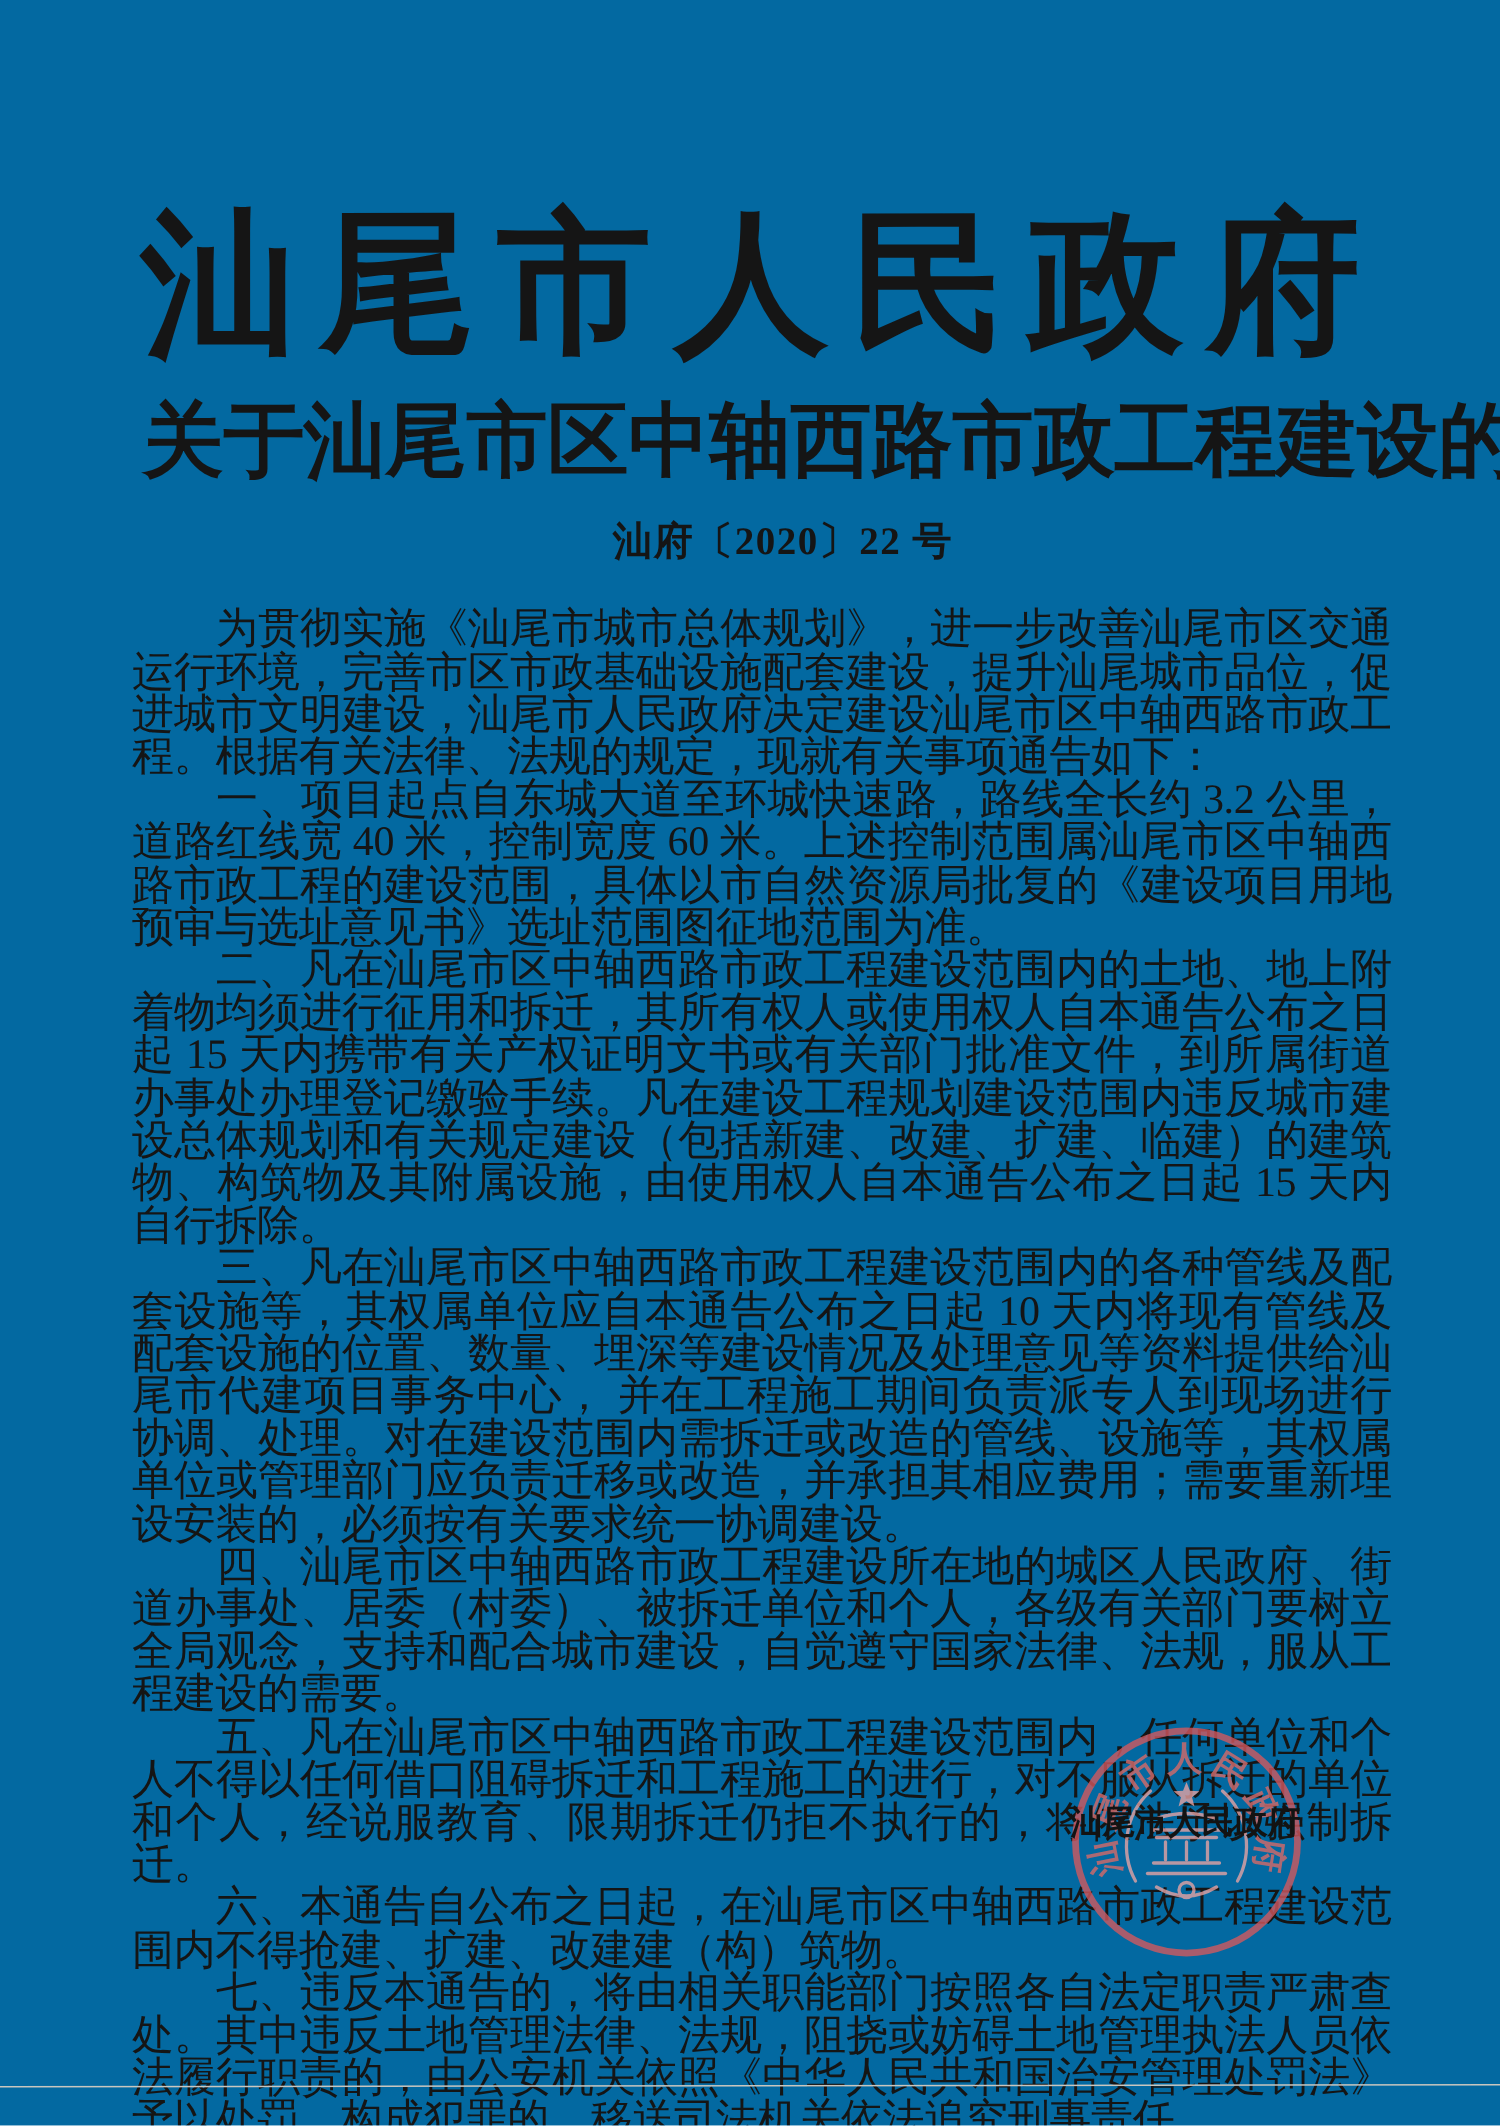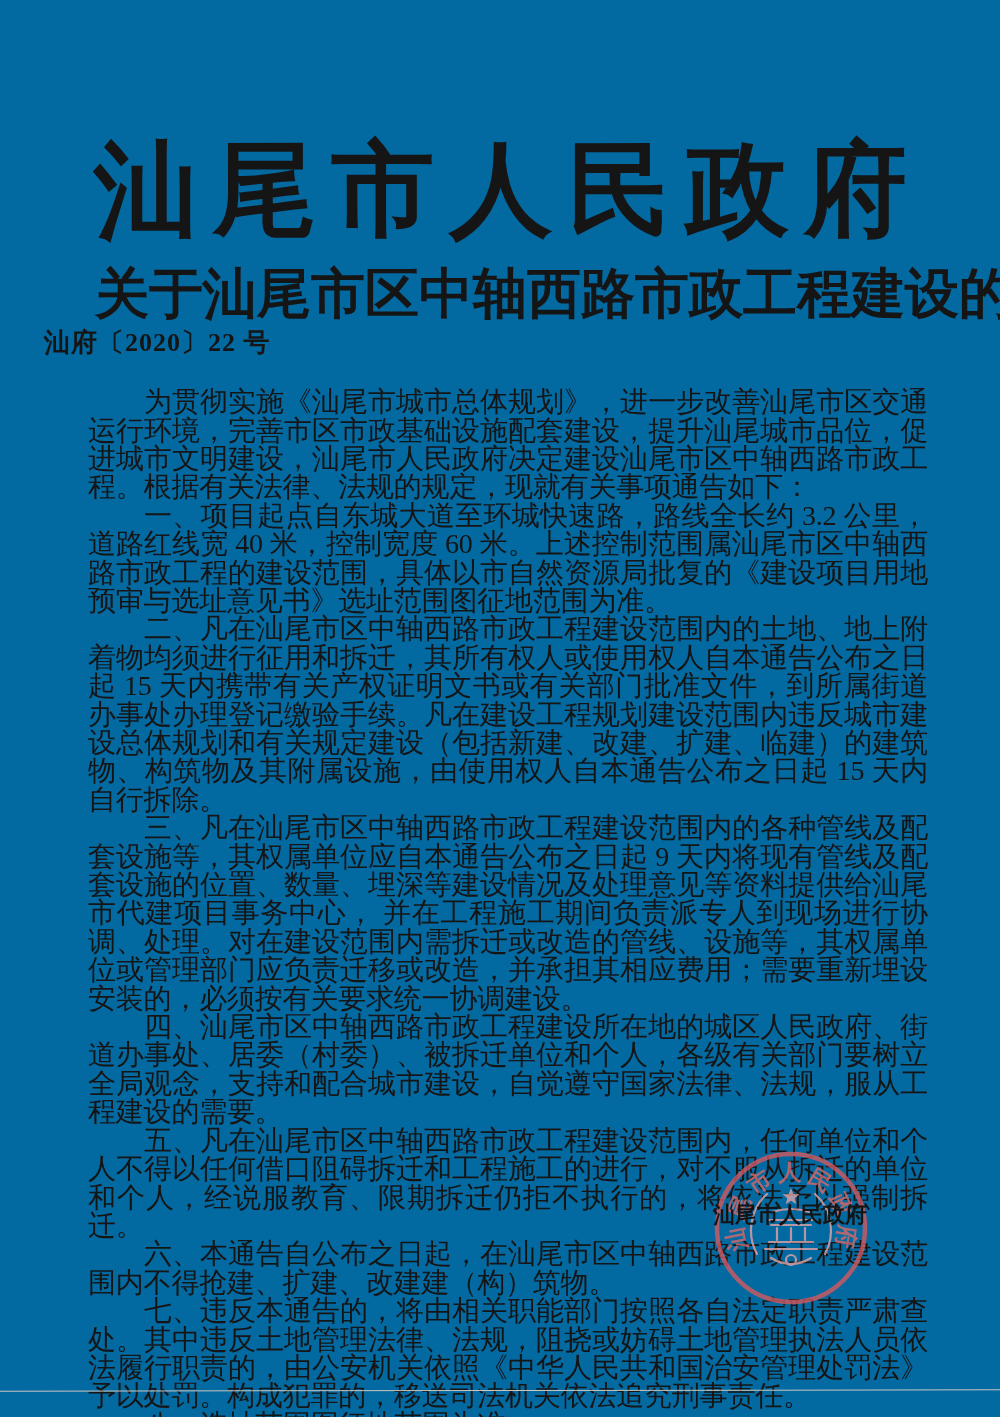--- a/index.html
+++ b/index.html
@@ -32,20 +32,22 @@
     width: 812px;
     font-size: 54px;
     line-height: 1.15;
     font-weight: bold;
     text-align: justify;
     text-align-last: justify;
     white-space: nowrap;
   }
 
   .doc-number {
+    margin-top: 18px;
+    text-align: center;
     font-size: 26px;
     font-weight: bold;
     letter-spacing: 1px;
     padding-left: 44px;
   }
 
   .doc-body {
     margin: 28px 0 0 88px;
     width: 840px;
     font-size: 28px;
@@ -103,21 +105,21 @@
   <h1 class="doc-title">汕尾市人民政府</h1>
 
   <h2 class="doc-subtitle">关于汕尾市区中轴西路市政工程建设的通告</h2>
 
   <div class="doc-number">汕府〔2020〕22 号</div>
 
   <div class="doc-body">
     <p>为贯彻实施《汕尾市城市总体规划》，进一步改善汕尾市区交通运行环境，完善市区市政基础设施配套建设，提升汕尾城市品位，促进城市文明建设，汕尾市人民政府决定建设汕尾市区中轴西路市政工程。根据有关法律、法规的规定，现就有关事项通告如下：</p>
     <p>一、项目起点自东城大道至环城快速路，路线全长约 3.2 公里，道路红线宽 40 米，控制宽度 60 米。上述控制范围属汕尾市区中轴西路市政工程的建设范围，具体以市自然资源局批复的《建设项目用地预审与选址意见书》选址范围图征地范围为准。</p>
     <p>二、凡在汕尾市区中轴西路市政工程建设范围内的土地、地上附着物均须进行征用和拆迁，其所有权人或使用权人自本通告公布之日起 15 天内携带有关产权证明文书或有关部门批准文件，到所属街道办事处办理登记缴验手续。凡在建设工程规划建设范围内违反城市建设总体规划和有关规定建设（包括新建、改建、扩建、临建）的建筑物、构筑物及其附属设施，由使用权人自本通告公布之日起 15 天内自行拆除。</p>
-    <p>三、凡在汕尾市区中轴西路市政工程建设范围内的各种管线及配套设施等，其权属单位应自本通告公布之日起 9 天内将现有管线及配套设施的位置、数量、埋深等建设情况及处理意见等资料提供给汕尾市代建项目事务中心， 并在工程施工期间负责派专人到现场进行协调、处理。对在建设范围内需拆迁或改造的管线、设施等，其权属单位或管理部门应负责迁移或改造，并承担其相应费用；需要重新埋设安装的，必须按有关要求统一协调建设。</p>
+    <p>三、凡在汕尾市区中轴西路市政工程建设范围内的各种管线及配套设施等，其权属单位应自本通告公布之日起 10 天内将现有管线及配套设施的位置、数量、埋深等建设情况及处理意见等资料提供给汕尾市代建项目事务中心， 并在工程施工期间负责派专人到现场进行协调、处理。对在建设范围内需拆迁或改造的管线、设施等，其权属单位或管理部门应负责迁移或改造，并承担其相应费用；需要重新埋设安装的，必须按有关要求统一协调建设。</p>
     <p>四、汕尾市区中轴西路市政工程建设所在地的城区人民政府、街道办事处、居委（村委）、被拆迁单位和个人，各级有关部门要树立全局观念，支持和配合城市建设，自觉遵守国家法律、法规，服从工程建设的需要。</p>
     <p>五、凡在汕尾市区中轴西路市政工程建设范围内，任何单位和个人不得以任何借口阻碍拆迁和工程施工的进行，对不服从拆迁的单位和个人，经说服教育、限期拆迁仍拒不执行的，将依法予以强制拆迁。</p>
     <p>六、本通告自公布之日起，在汕尾市区中轴西路市政工程建设范围内不得抢建、扩建、改建建（构）筑物。</p>
     <p>七、违反本通告的，将由相关职能部门按照各自法定职责严肃查处。其中违反土地管理法律、法规，阻挠或妨碍土地管理执法人员依法履行职责的，由公安机关依照《中华人民共和国治安管理处罚法》予以处罚。构成犯罪的，移送司法机关依法追究刑事责任。</p>
     <p>八、选址范围图征地范围为准。</p>
   </div>
 
   <svg class="seal" width="160" height="160" viewBox="0 0 160 160" aria-hidden="true">
     <defs>
       <path id="sealArc" d="M 36.5 100.3 A 48 48 0 1 1 123.5 100.3" fill="none"></path>

